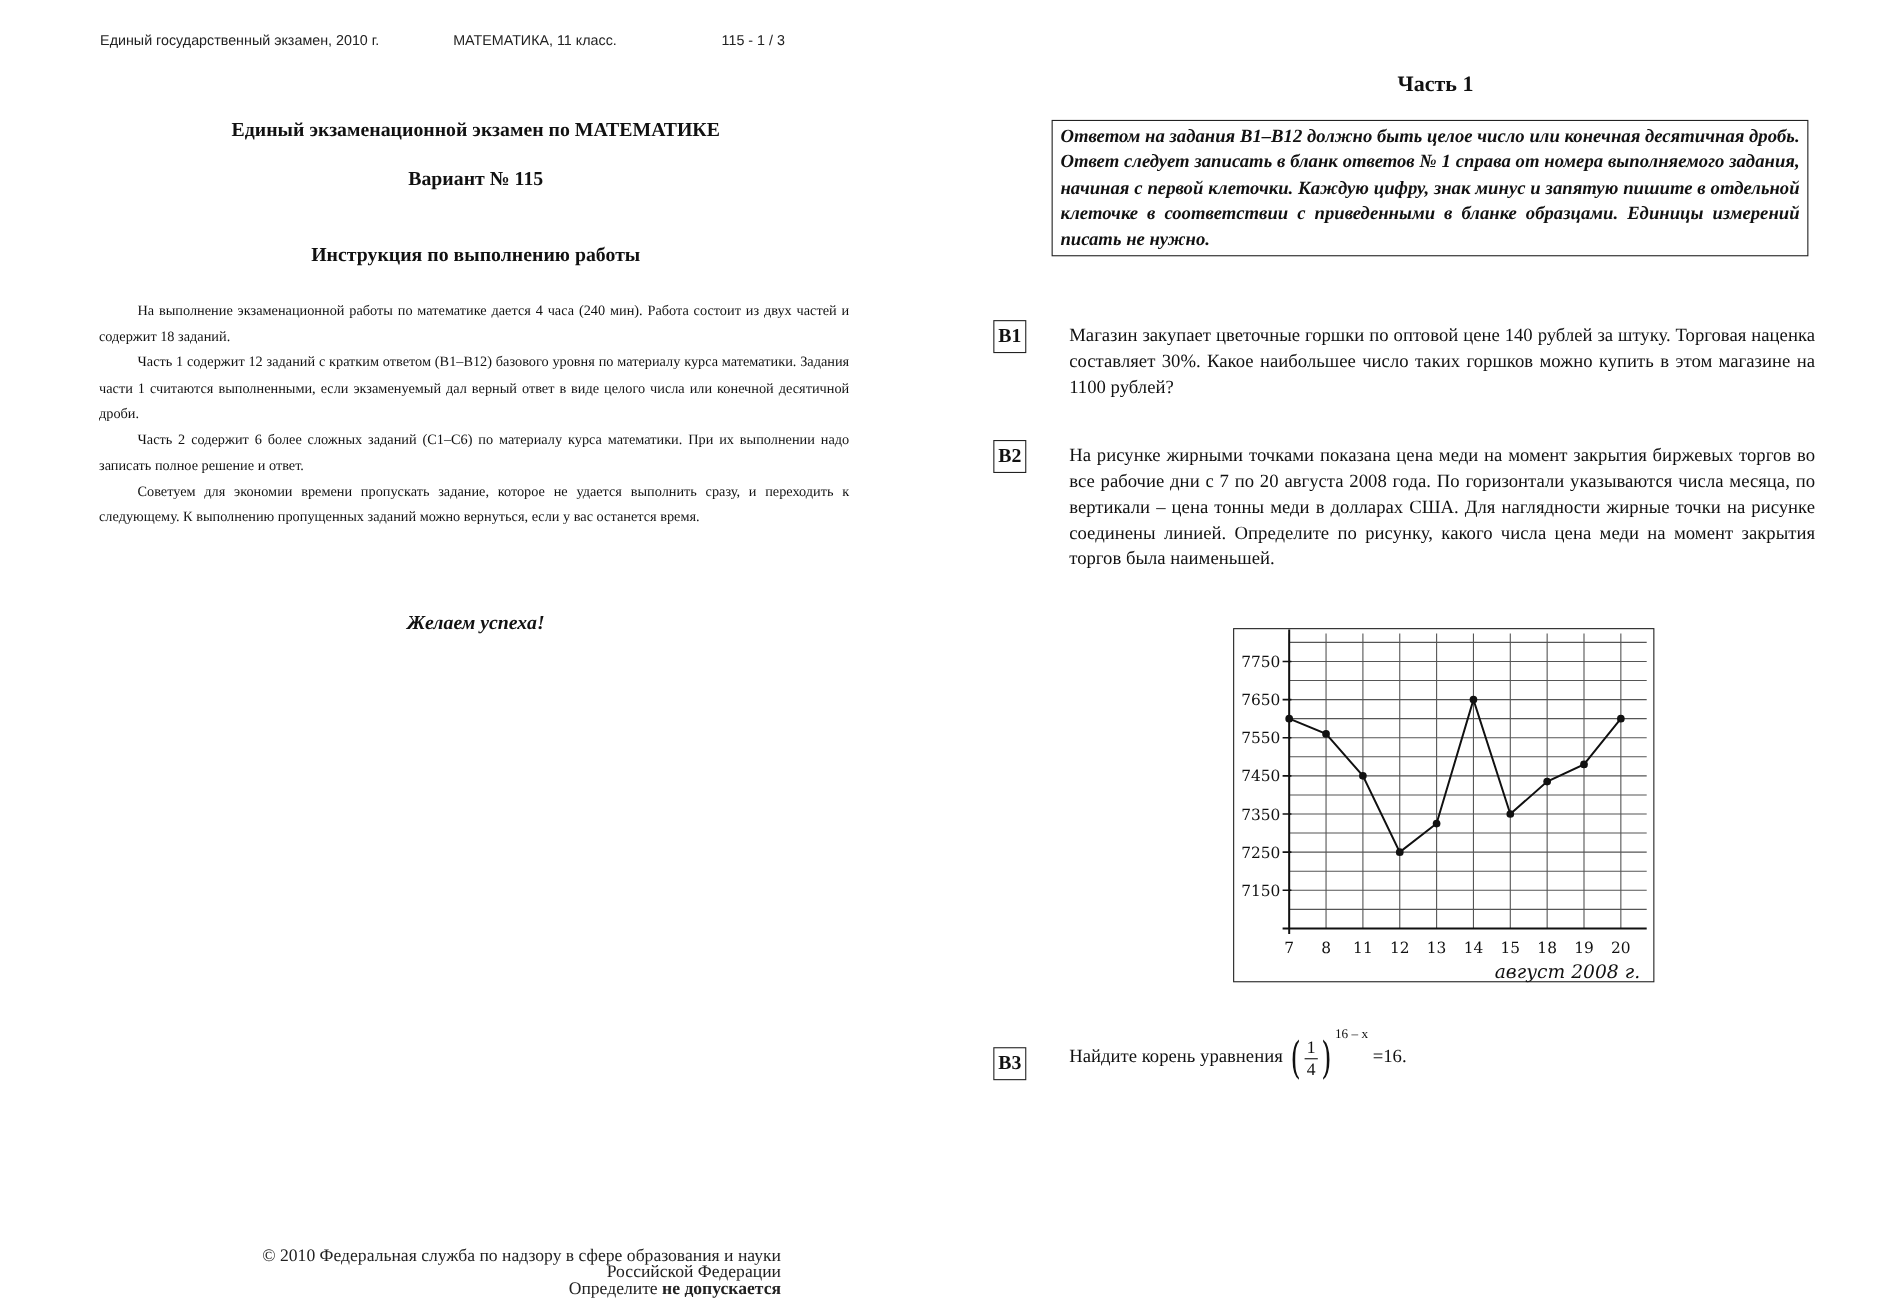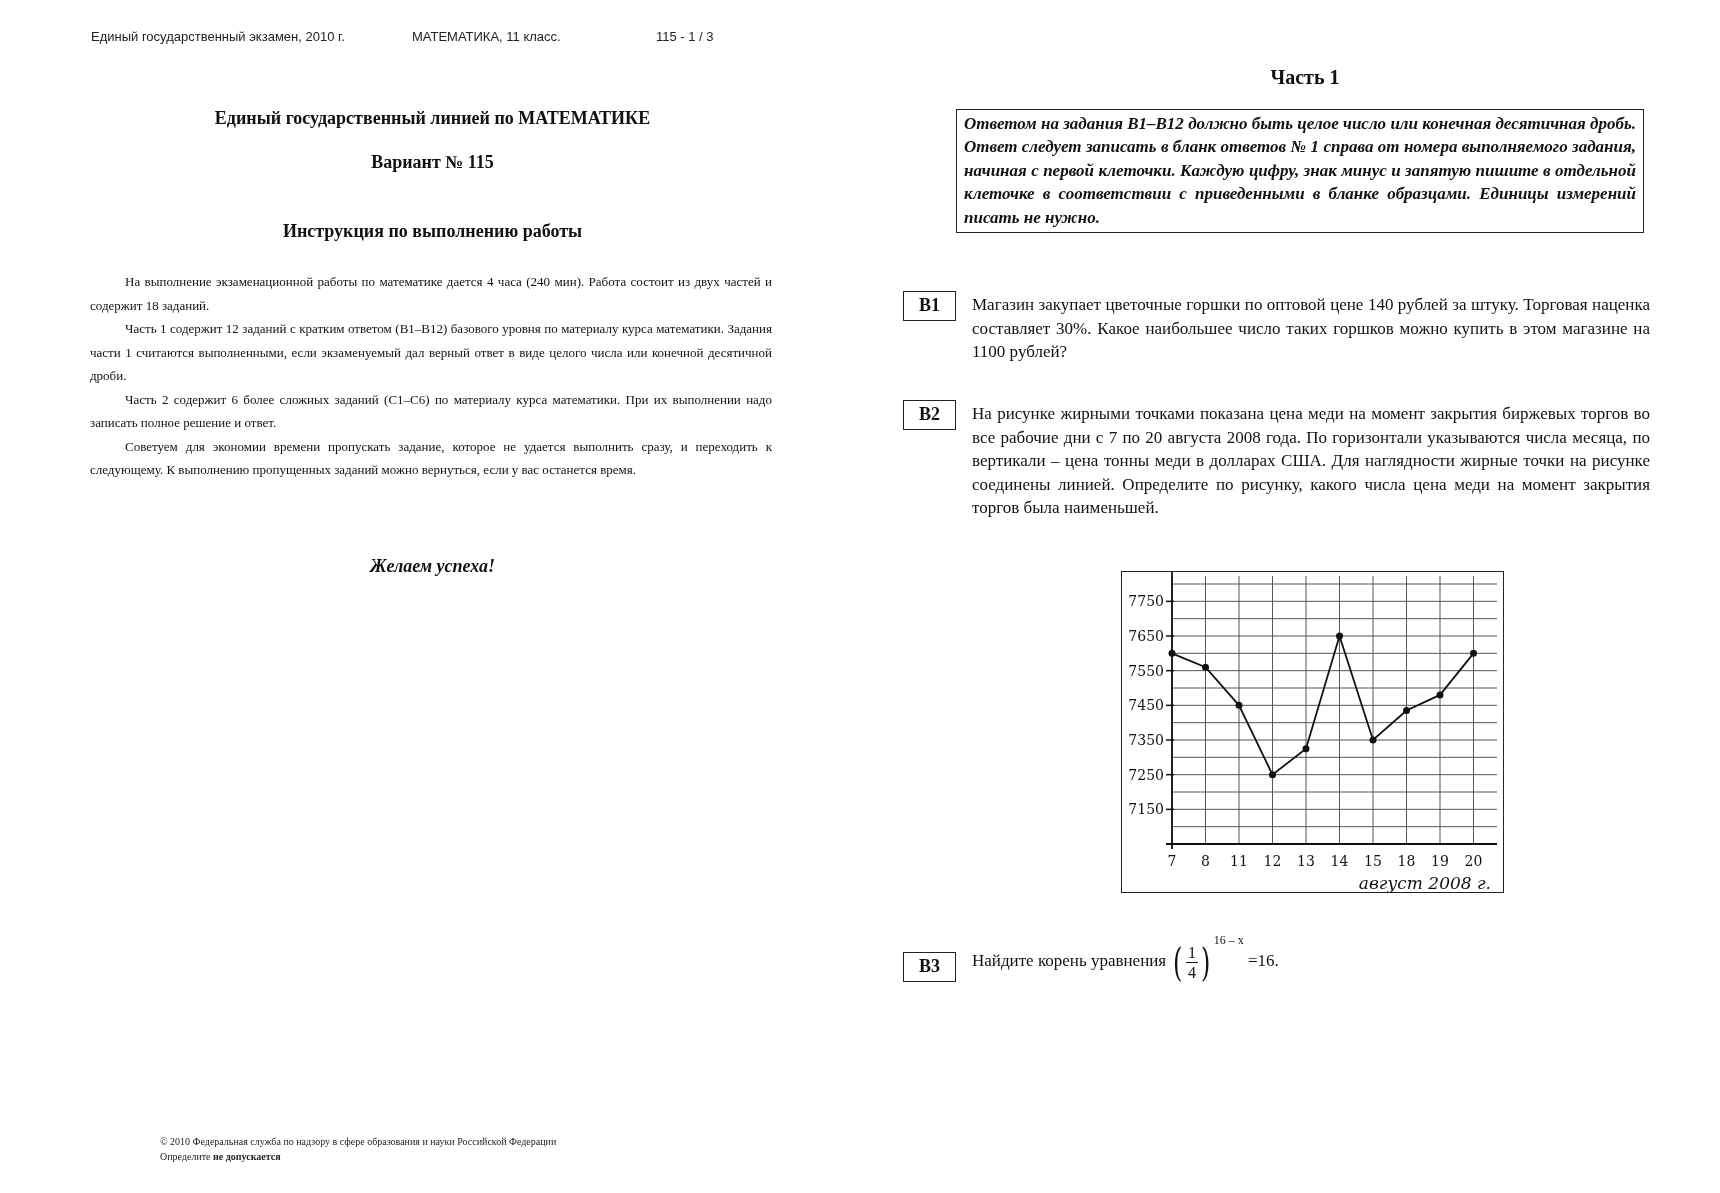--- a/index.html
+++ b/index.html
@@ -6,43 +6,43 @@
   body { width:1720px; height:1193px; position:relative; overflow:hidden; color:#111; font-family:"Liberation Serif", serif; }
   .abs { position:absolute; }
   .hdr { top:29px; font-family:"Liberation Sans", sans-serif; font-size:13px; color:#222; }
   .title { left:90px; width:685px; text-align:center; font-weight:bold; font-size:18px; }
   .para { left:90px; width:682px; font-size:13px; line-height:23.5px; text-align:justify; text-indent:35px; }
   .para p { margin:0; text-indent:35px; }
   .wish { left:90px; width:685px; text-align:center; font-weight:bold; font-style:italic; font-size:18px; top:556px; }
   .part-title { left:1200px; width:210px; text-align:center; font-weight:bold; font-size:20px; top:66px; }
   .notice { left:956px; top:109px; width:688px; height:124px; border:1.5px solid #222; padding:2px 7px; box-sizing:border-box;
             font-style:italic; font-weight:bold; font-size:17px; line-height:23.4px; text-align:justify; }
-  .qbox { left:903px; width:53px; height:30px; border:1.5px solid #222; box-sizing:border-box; font-weight:bold; font-size:18px;
+  .qbox { left:903px; width:30px; height:30px; border:1.5px solid #222; box-sizing:border-box; font-weight:bold; font-size:18px;
           text-align:center; line-height:27px; }
   .qtext { left:972px; width:678px; font-size:17px; line-height:23.5px; text-align:justify; }
   .chart { left:1121px; top:571px; width:383px; height:322px; border:1.5px solid #222; box-sizing:border-box; background:#fff; }
   .chart svg { position:absolute; left:0; top:0; }
   .axis-t { font-family:"DejaVu Serif", serif; font-size:14px; fill:#111; }
   .caption { font-family:"DejaVu Serif", serif; font-style:italic; font-size:17px; fill:#111; }
-  .footer { left:160px; width:550px; text-align:left; font-size:10px; line-height:15px; top:1134px; color:#222; }
+  .footer { left:160px; width:550px; text-align:right; font-size:16px; line-height:15px; top:1134px; color:#222; }
   .eq { font-size:17px; }
   .frac { display:inline-block; vertical-align:middle; text-align:center; font-size:16px; line-height:19px; }
   .frac span { display:block; }
   .frac .num { border-bottom:1px solid #111; padding:0 2px; }
   .paren { font-size:40px; font-weight:lighter; vertical-align:middle; line-height:40px; font-family:"DejaVu Serif", serif; transform:scaleX(0.6); display:inline-block; }
   .sup { font-size:12px; position:relative; top:-22px; }
 </style>
 </head>
 <body>
 
 <div class="abs hdr" style="left:91px;">Единый государственный экзамен, 2010 г.</div>
 <div class="abs hdr" style="left:412px;">МАТЕМАТИКА, 11 класс.</div>
 <div class="abs hdr" style="left:656px;">115 - 1 / 3</div>
 
-<div class="abs title" style="top:108px;">Единый государственный линией по МАТЕМАТИКЕ</div>
+<div class="abs title" style="top:108px;">Единый экзаменационной экзамен по МАТЕМАТИКЕ</div>
 <div class="abs title" style="top:152px;">Вариант № 115</div>
 <div class="abs title" style="top:221px;text-align:center;">Инструкция по выполнению работы</div>
 
 <div class="abs para" style="top:270px; text-indent:0;">
   <p>На выполнение экзаменационной работы по математике дается 4 часа (240 мин). Работа состоит из двух частей и содержит 18 заданий.</p>
   <p>Часть 1 содержит 12 заданий с кратким ответом (В1–В12) базового уровня по материалу курса математики. Задания части 1 считаются выполненными, если экзаменуемый дал верный ответ в виде целого числа или конечной десятичной дроби.</p>
   <p>Часть 2 содержит 6 более сложных заданий (С1–С6) по материалу курса математики. При их выполнении надо записать полное решение и ответ.</p>
   <p>Советуем для экономии времени пропускать задание, которое не удается выполнить сразу, и переходить к следующему. К выполнению пропущенных заданий можно вернуться, если у вас останется время.</p>
 </div>
 

